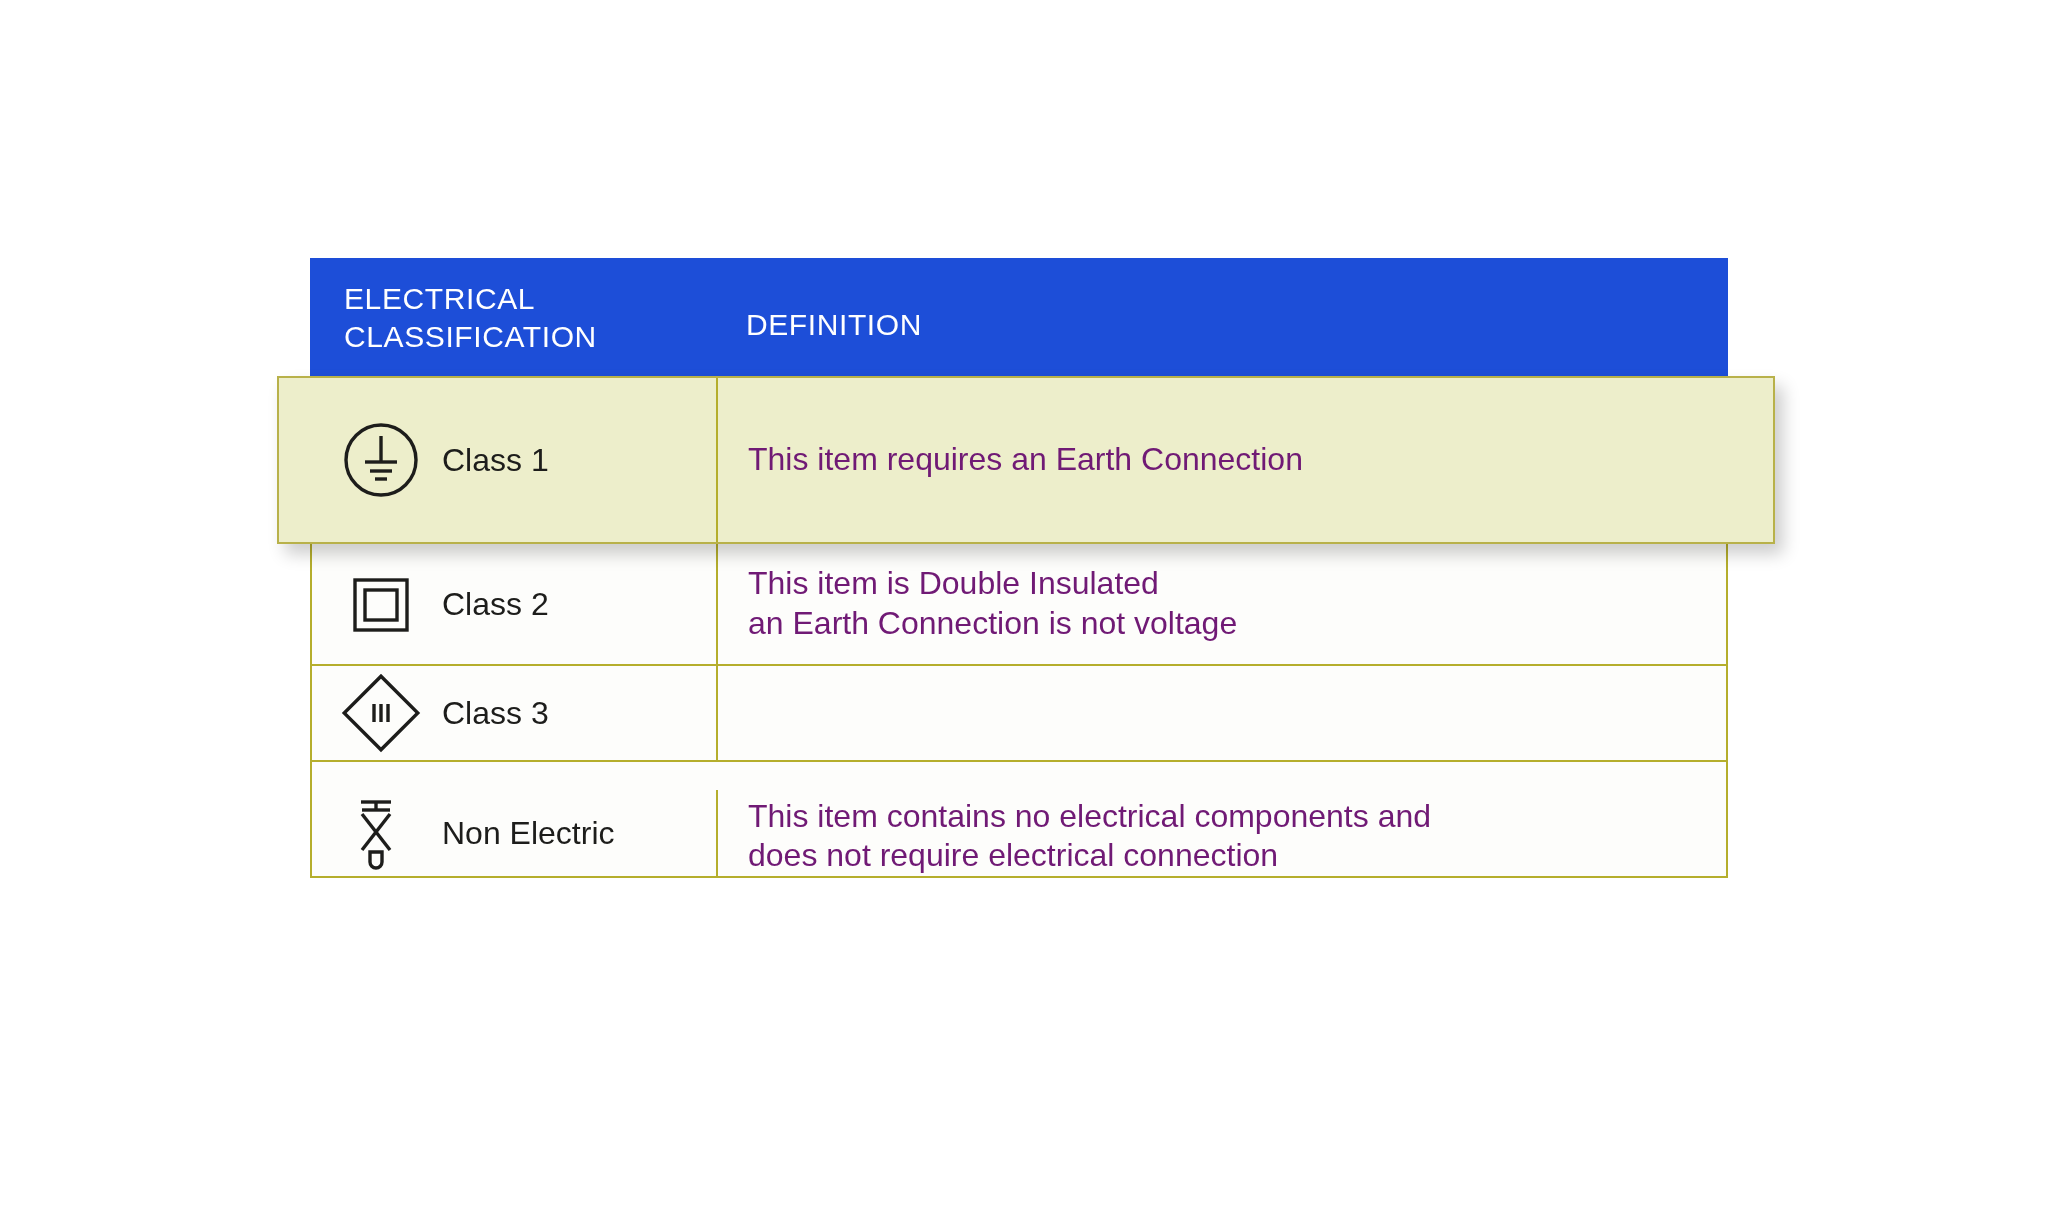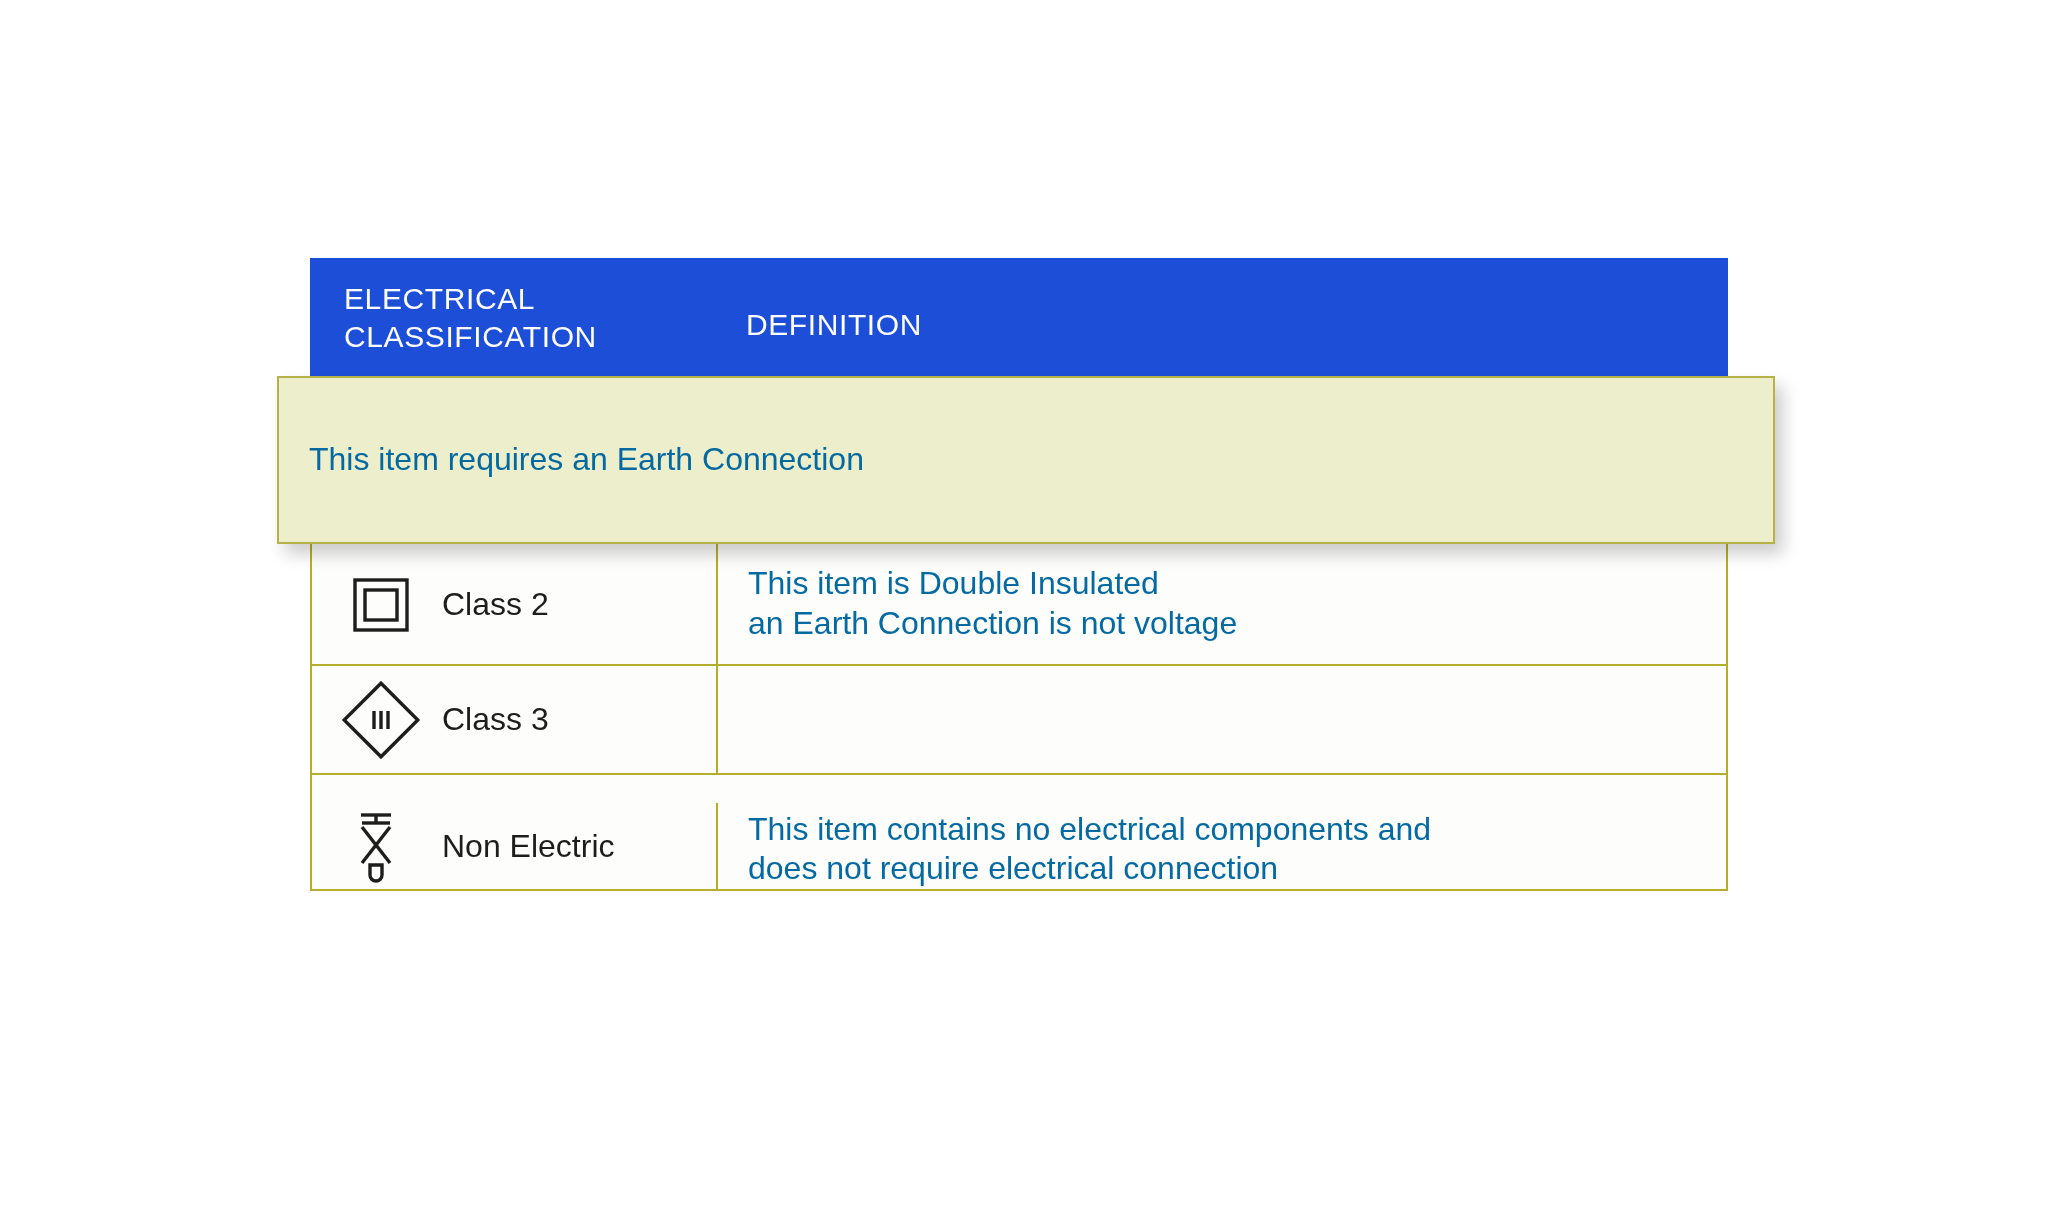--- a/index.html
+++ b/index.html
@@ -99,43 +99,55 @@
     align-items: center;
     justify-content: center;
   }
   .class-label {
     font-size: 32px;
     color: #1d1d1b;
     white-space: nowrap;
   }
   .def-text {
     font-size: 32px;
-    color: #0369a1;
+    color: #701a75;
     line-height: 1.24;
   }
 
   .h-row-1 { height: 168px; }
   .h-row-2 { height: 122px; }
-  .h-row-3 { height: 109px; }
+  .h-row-3 { height: 96px; }
   .h-row-4 { height: 116px; align-items: flex-end; }
 </style>
 </head>
 <body>
 
 <div class="table-wrap">
 
   <div class="thead">
     <div class="th th-class">
       <span>ELECTRICAL</span><br>
       <span>CLASSIFICATION</span>
     </div>
     <div class="th th-def">DEFINITION</div>
   </div>
 
   <div class="row highlight h-row-1">
+    <div class="cell-class">
+      <span class="sym">
+        <svg width="86" height="86" viewBox="0 0 86 86">
+          <circle cx="43" cy="43" r="35" fill="none" stroke="#1d1d1b" stroke-width="3.4"></circle>
+          <line x1="43" y1="19" x2="43" y2="44" stroke="#1d1d1b" stroke-width="3.4"></line>
+          <line x1="27" y1="45" x2="59" y2="45" stroke="#1d1d1b" stroke-width="3.4"></line>
+          <line x1="32" y1="54" x2="54" y2="54" stroke="#1d1d1b" stroke-width="3.4"></line>
+          <line x1="37" y1="62" x2="49" y2="62" stroke="#1d1d1b" stroke-width="3.4"></line>
+        </svg>
+      </span>
+      <span class="class-label">Class 1</span>
+    </div>
     <div class="cell-def">
       <div class="def-text">This item requires an Earth Connection</div>
     </div>
   </div>
 
   <div class="row h-row-2">
     <div class="cell-class">
       <span class="sym">
         <svg width="86" height="86" viewBox="0 0 86 86">
           <rect x="17" y="19" width="52" height="50" fill="none" stroke="#1d1d1b" stroke-width="3.4"></rect>

